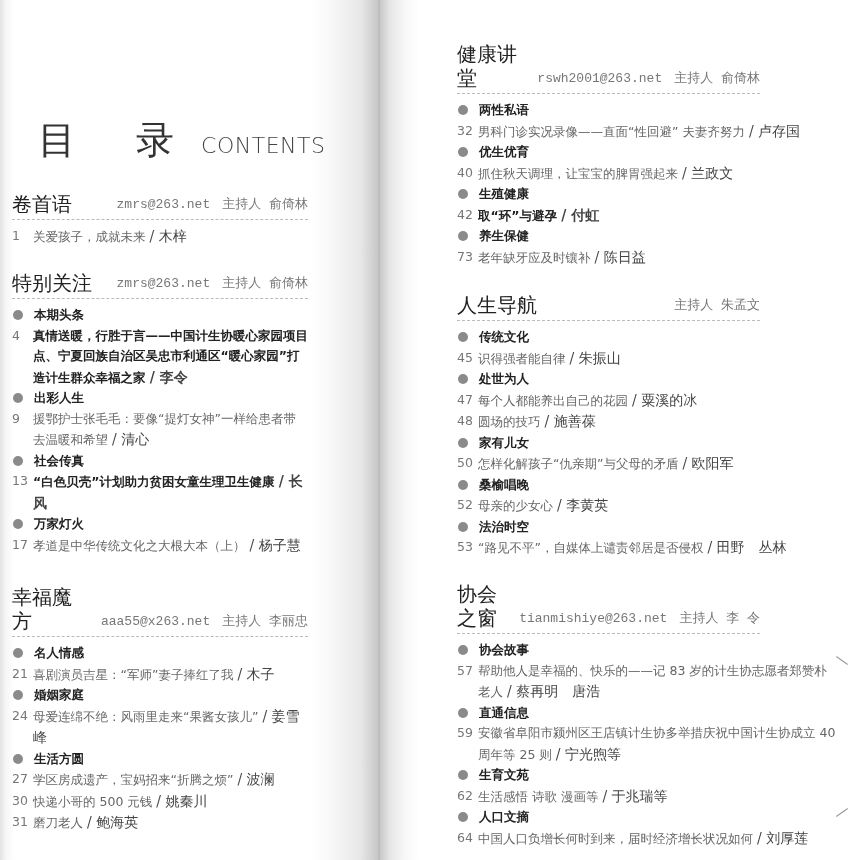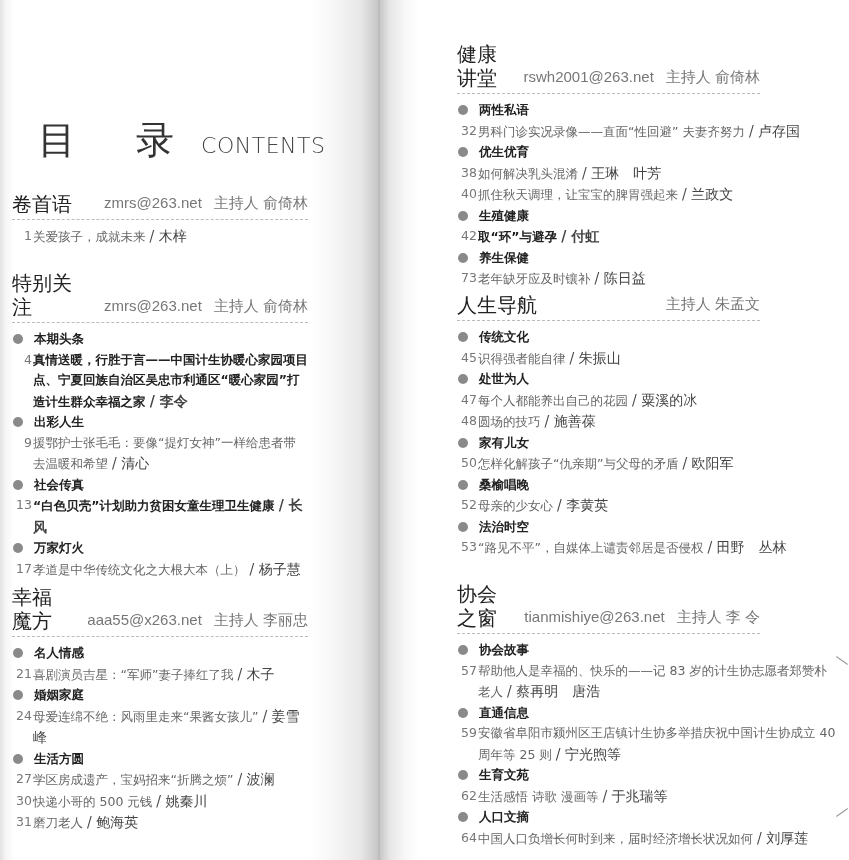--- a/index.html
+++ b/index.html
@@ -32,36 +32,36 @@
   .section { position:absolute; }
   .sec-head {
     display:flex; align-items:flex-end; border-bottom:1px dashed #bbb;
     padding-bottom:3px; margin-bottom:6px;gap:20px;
   }
   .sec-name {
     font-family:"DejaVu Serif","Liberation Serif",serif; font-size:20px;
     color:#222; line-height:24px;
   }
   .sec-meta {
-    font-family:Liberation Sans, sans-serif; font-size:15px;
+    font-family:Liberation Mono, monospace; font-size:13px;
     color:#777; margin-left:auto; padding-bottom:3px; white-space:nowrap;
   }
   .sec-meta .email { margin-right:12px; }
   .cat {
     display:flex; align-items:center; font-size:12.5px; font-weight:bold;
     color:#222; line-height:20.5px;
   }
   .cat .dot {
     width:10px; height:10px; border-radius:50%; background:#8a8a8a;
     margin-right:11px; margin-left:1px; flex:0 0 auto;
   }
   .entry {
     display:flex; font-size:12.5px; color:#666; line-height:20.5px;
   }
-  .entry .num { flex:0 0 auto; min-width:20px; color:#777; padding-right:1px;text-align:right; }
+  .entry .num { flex:0 0 auto; min-width:20px; color:#777; padding-right:1px; }
   .entry .title { flex:1; }
   .entry .title.dark { color:#222; font-weight:bold; }
   .entry .author {
     font-family:"DejaVu Serif","Liberation Serif",serif; font-size:14px; color:#444;
   }
   .curl { position:absolute; width:14px; height:1px; background:#999; }
 </style>
 </head>
 <body>
 
@@ -173,24 +173,20 @@
         </div>
         <div class="entry">
           <span class="num">32</span>
           <span class="title"><span>男科门诊实况录像——直面“性回避” 夫妻齐努力</span> <span class="author">/ 卢存国</span></span>
         </div>
         <div class="cat">
           <span class="dot"></span>
           <span class="cat-label">优生优育</span>
         </div>
         <div class="entry">
-          <span class="num">38</span>
-          <span class="title"><span>如何解决乳头混淆</span> <span class="author">/ 王琳　叶芳</span></span>
-        </div>
-        <div class="entry">
           <span class="num">40</span>
           <span class="title"><span>抓住秋天调理，让宝宝的脾胃强起来</span> <span class="author">/ 兰政文</span></span>
         </div>
         <div class="cat">
           <span class="dot"></span>
           <span class="cat-label">生殖健康</span>
         </div>
         <div class="entry">
           <span class="num">42</span>
           <span class="title dark"><span>取“环”与避孕</span> <span class="author">/ 付虹</span></span>

